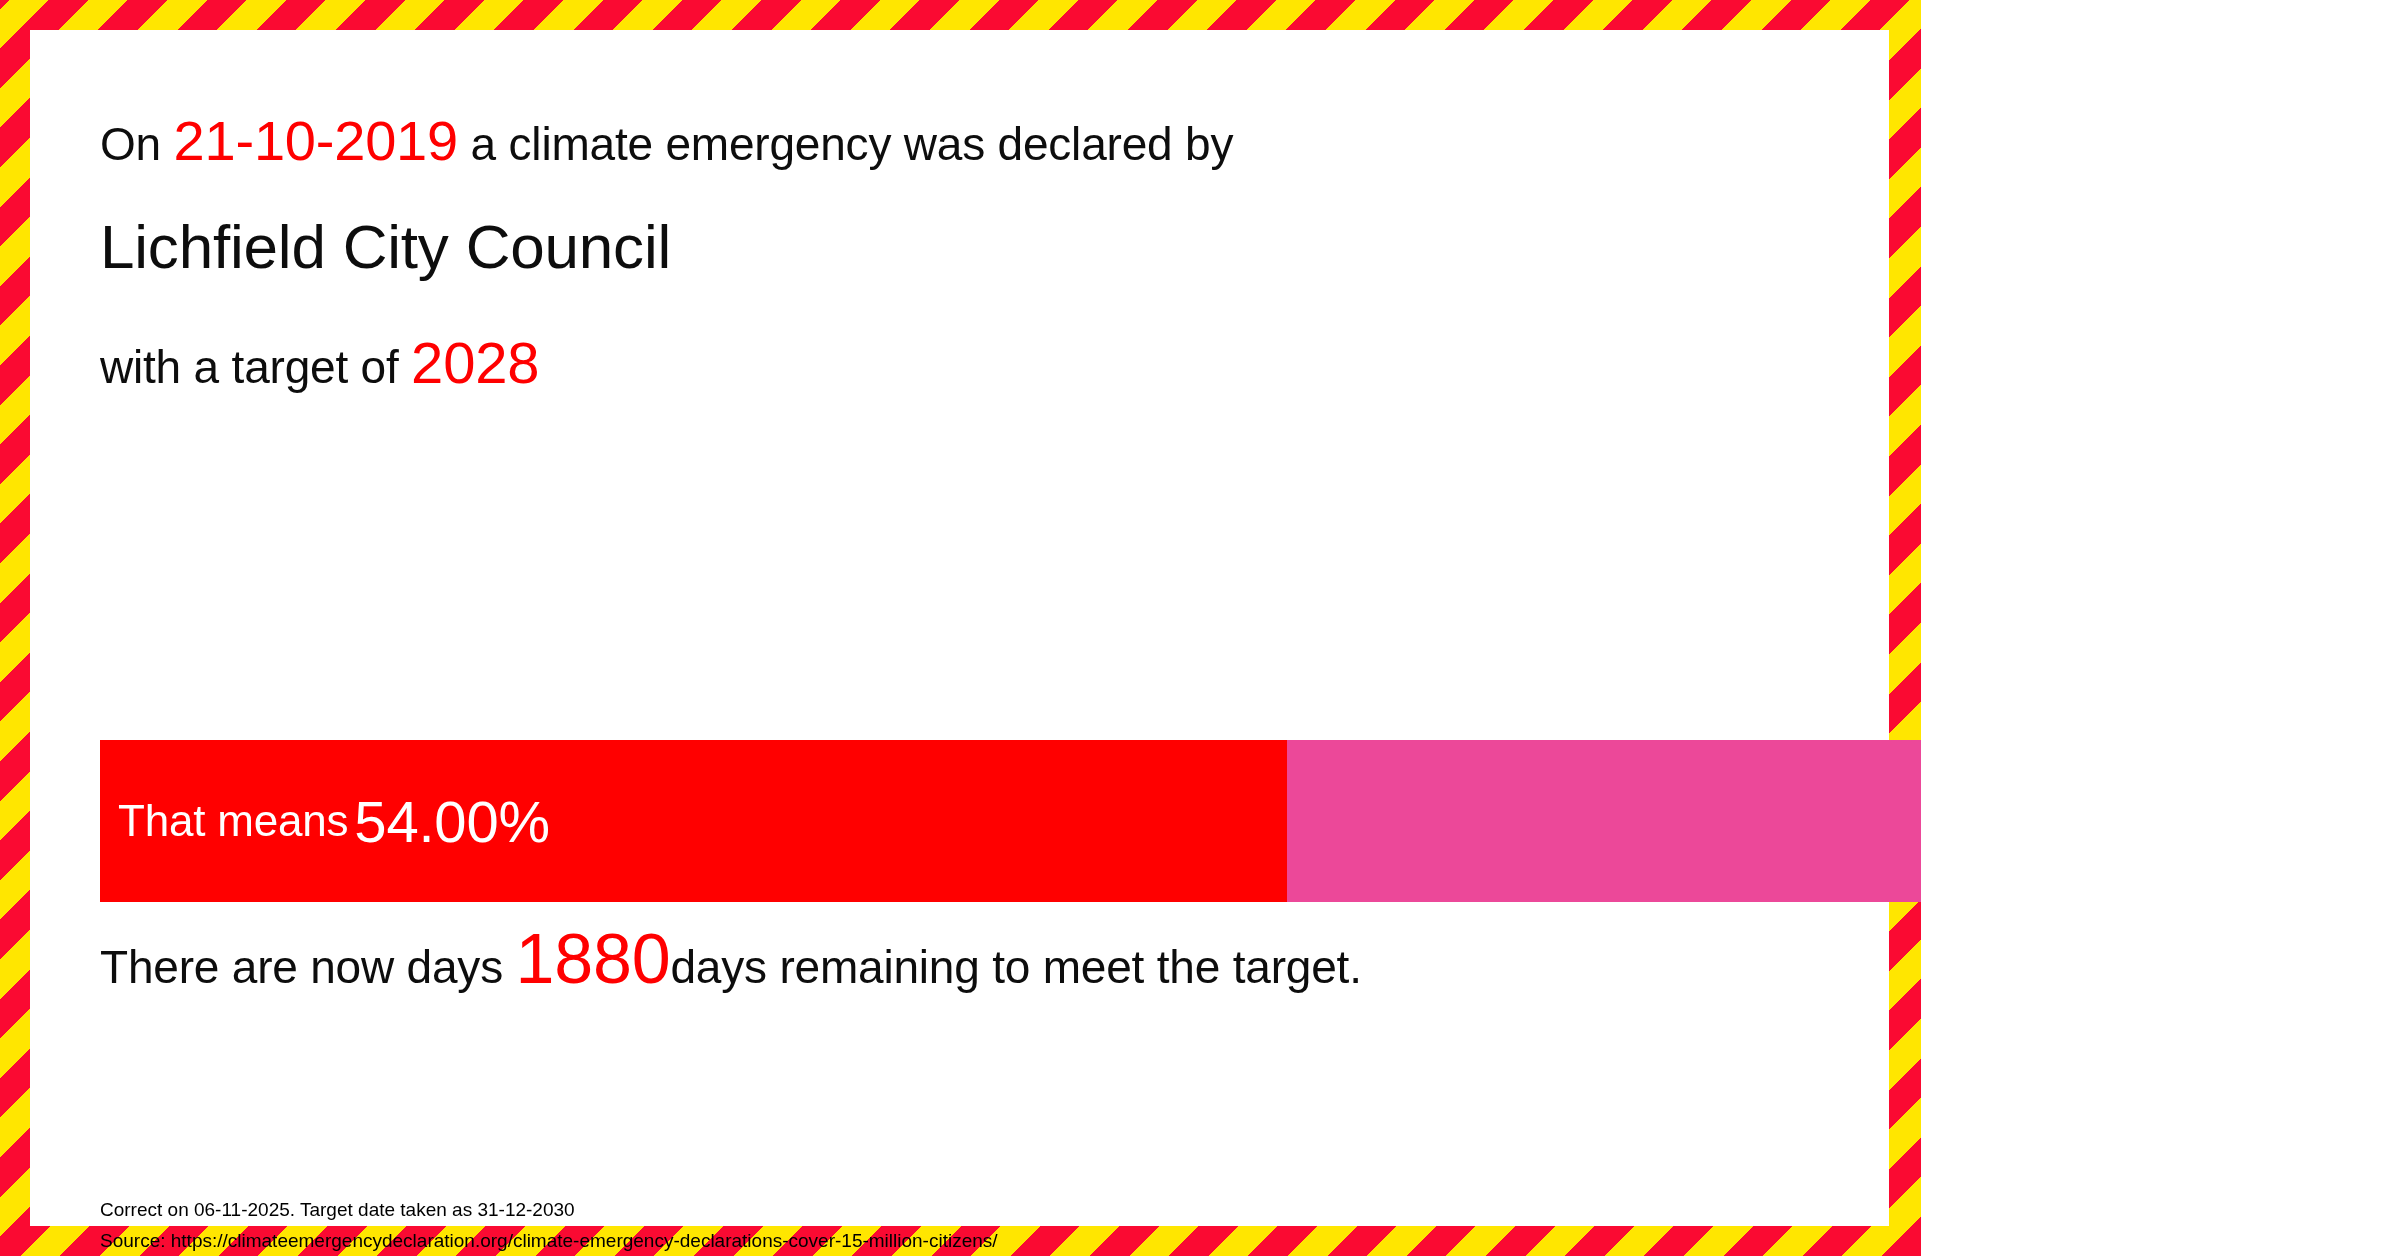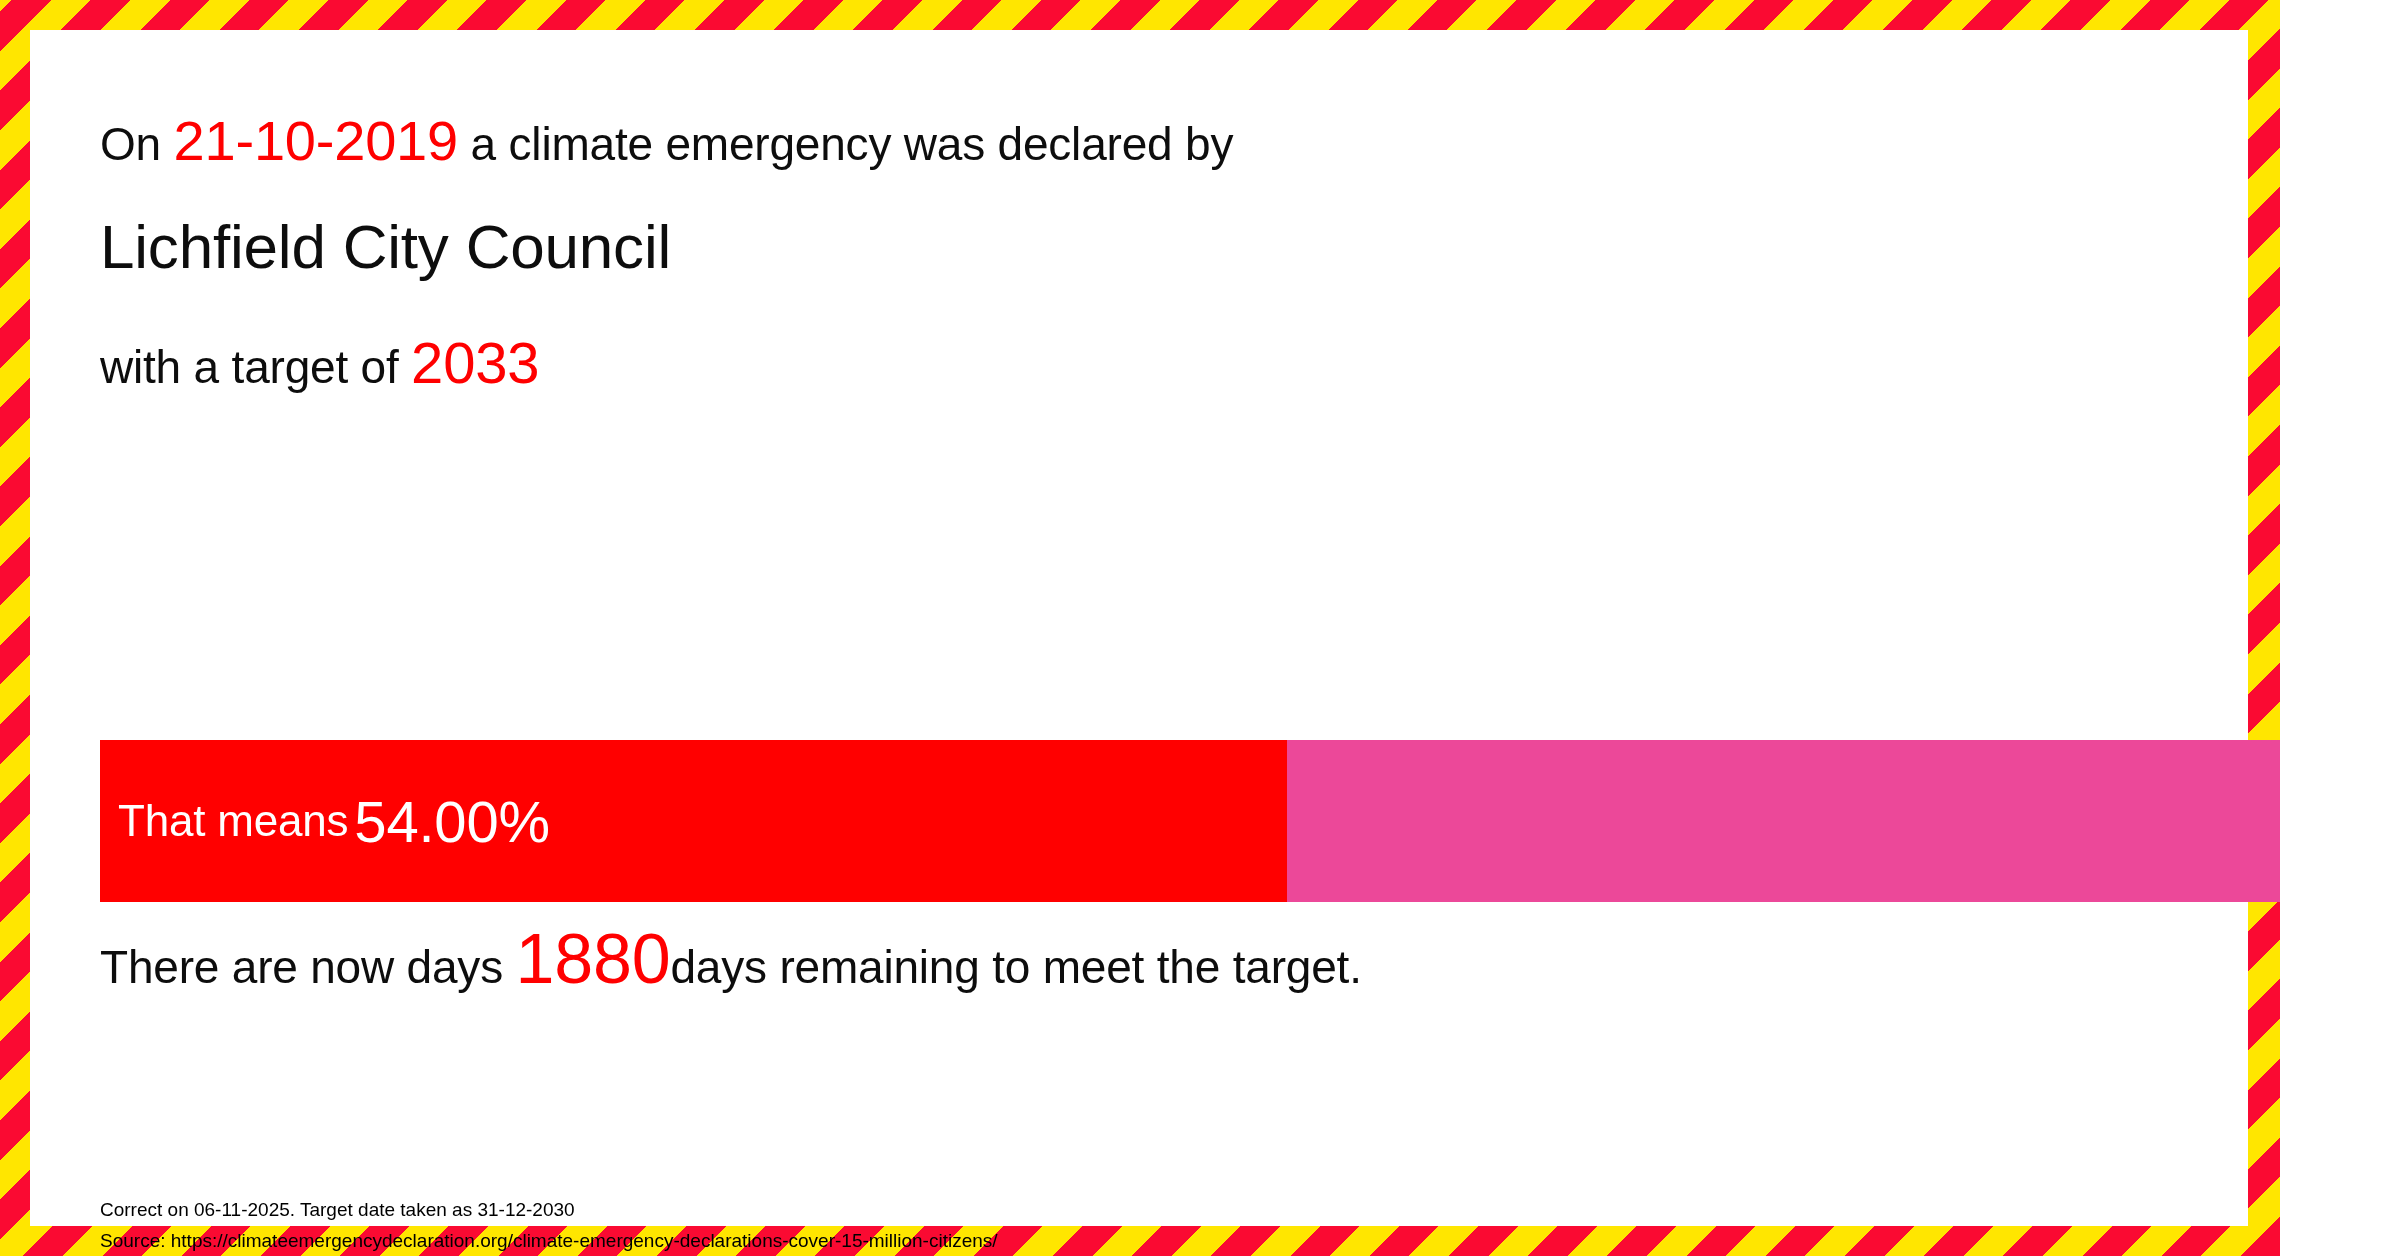--- a/index.html
+++ b/index.html
@@ -9,21 +9,21 @@
     background: #ffffff;
   }
 
   body {
     font-family: "Liberation Sans", sans-serif;
   }
 
   
   .poster {
     position: relative;
-    width: 2280px;
+    width: 1921px;
     height: 1256px;
     box-sizing: border-box;
     overflow: hidden;
     background-color: #ffe600;
     background-image: repeating-linear-gradient(
       -45deg,
       #fa0a32 0px,
       #fa0a32 28px,
       #ffe600 28px,
       #ffe600 56px
@@ -180,21 +180,21 @@
   <div class="card">
     <div class="card-inner">
 
       <div class="line l1">
         <span>On </span><span class="red">21-10-2019</span><span> a climate emergency was declared by</span>
       </div>
 
       <div class="line l2">Lichfield City Council</div>
 
       <div class="line l3">
-        <span>with a target of </span><span class="red">2033</span>
+        <span>with a target of </span><span class="red">2028</span>
       </div>
 
 
 
       <div class="progress-wrap">
         <div class="progress-fill" style="width: 54%;"></div>
         <div class="progress-label">
           <span>That means </span>
             <span class="pct">54.00%</span>
         </div>

